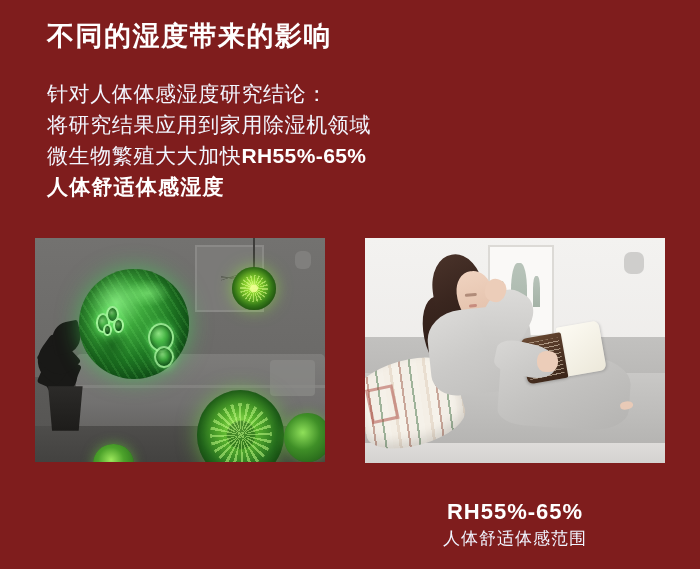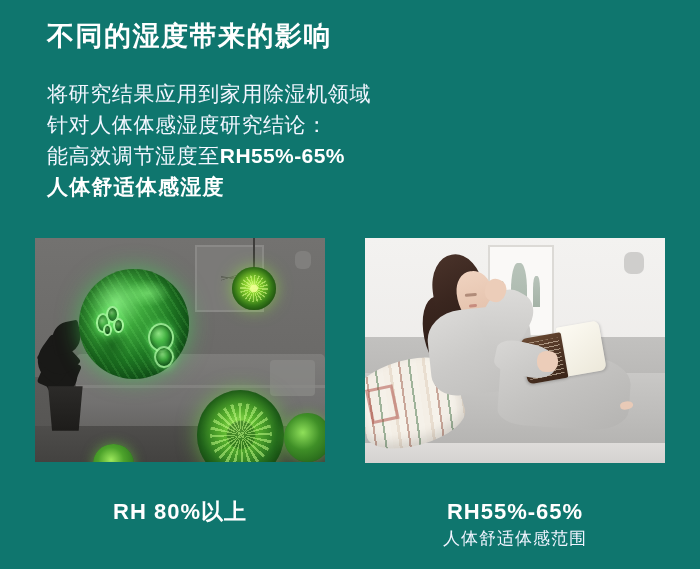--- a/index.html
+++ b/index.html
@@ -7,21 +7,21 @@
   html, body {
     width: 700px; height: 569px;
     overflow: hidden;
     font-family: "Liberation Sans", "DejaVu Sans", sans-serif;
   }
   body { background: #0d4ac0; position: relative; }
 
   .poster {
     position: absolute; inset: 0;
     width: 700px; height: 569px;
-    background: #0f766e;
+    background: #7f1d1d;
   }
 
   
   .headline {
     position: absolute;
     left: 47px; top: 18px;
     font-size: 27px;
     font-weight: bold;
     color: #ffffff;
     letter-spacing: 1.5px;
@@ -369,23 +369,23 @@
   }
 </style>
 </head>
 <body>
 
 <div class="poster">
 
   <div class="headline">不同的湿度带来的影响</div>
 
   <div class="body-copy">
+    <span class="line">针对人体体感湿度研究结论：</span>
     <span class="line">将研究结果应用到家用除湿机领域</span>
-    <span class="line">针对人体体感湿度研究结论：</span>
-    <span class="line"><span>能高效调节湿度至</span><span class="b">RH55%-65%</span></span>
+    <span class="line"><span>微生物繁殖大大加快</span><span class="b">RH55%-65%</span></span>
     <span class="line line-bold">人体舒适体感湿度</span>
   </div>
 
   <div class="photo photo-left">
     <div class="room-dim">
       <div class="wall-dim"></div>
       <div class="frame-dim"></div>
       <div class="knob-dim"></div>
       <div class="sofa-dim"></div>
       <div class="cushion-dim"></div>
@@ -447,21 +447,20 @@
           <div class="pg-r"></div>
           <div class="pg-l"></div>
         </div>
         <div class="arm-fwd"></div>
         <div class="hand-book"></div>
       </div>
     </div>
   </div>
 
   <div class="caption cap-left">
-    <div class="cap-title">RH 80%以上</div>
   </div>
 
   <div class="caption cap-right">
     <div class="cap-title">RH55%-65%</div>
     <div class="cap-sub">人体舒适体感范围</div>
   </div>
 
 </div>
 
 </body></html>

